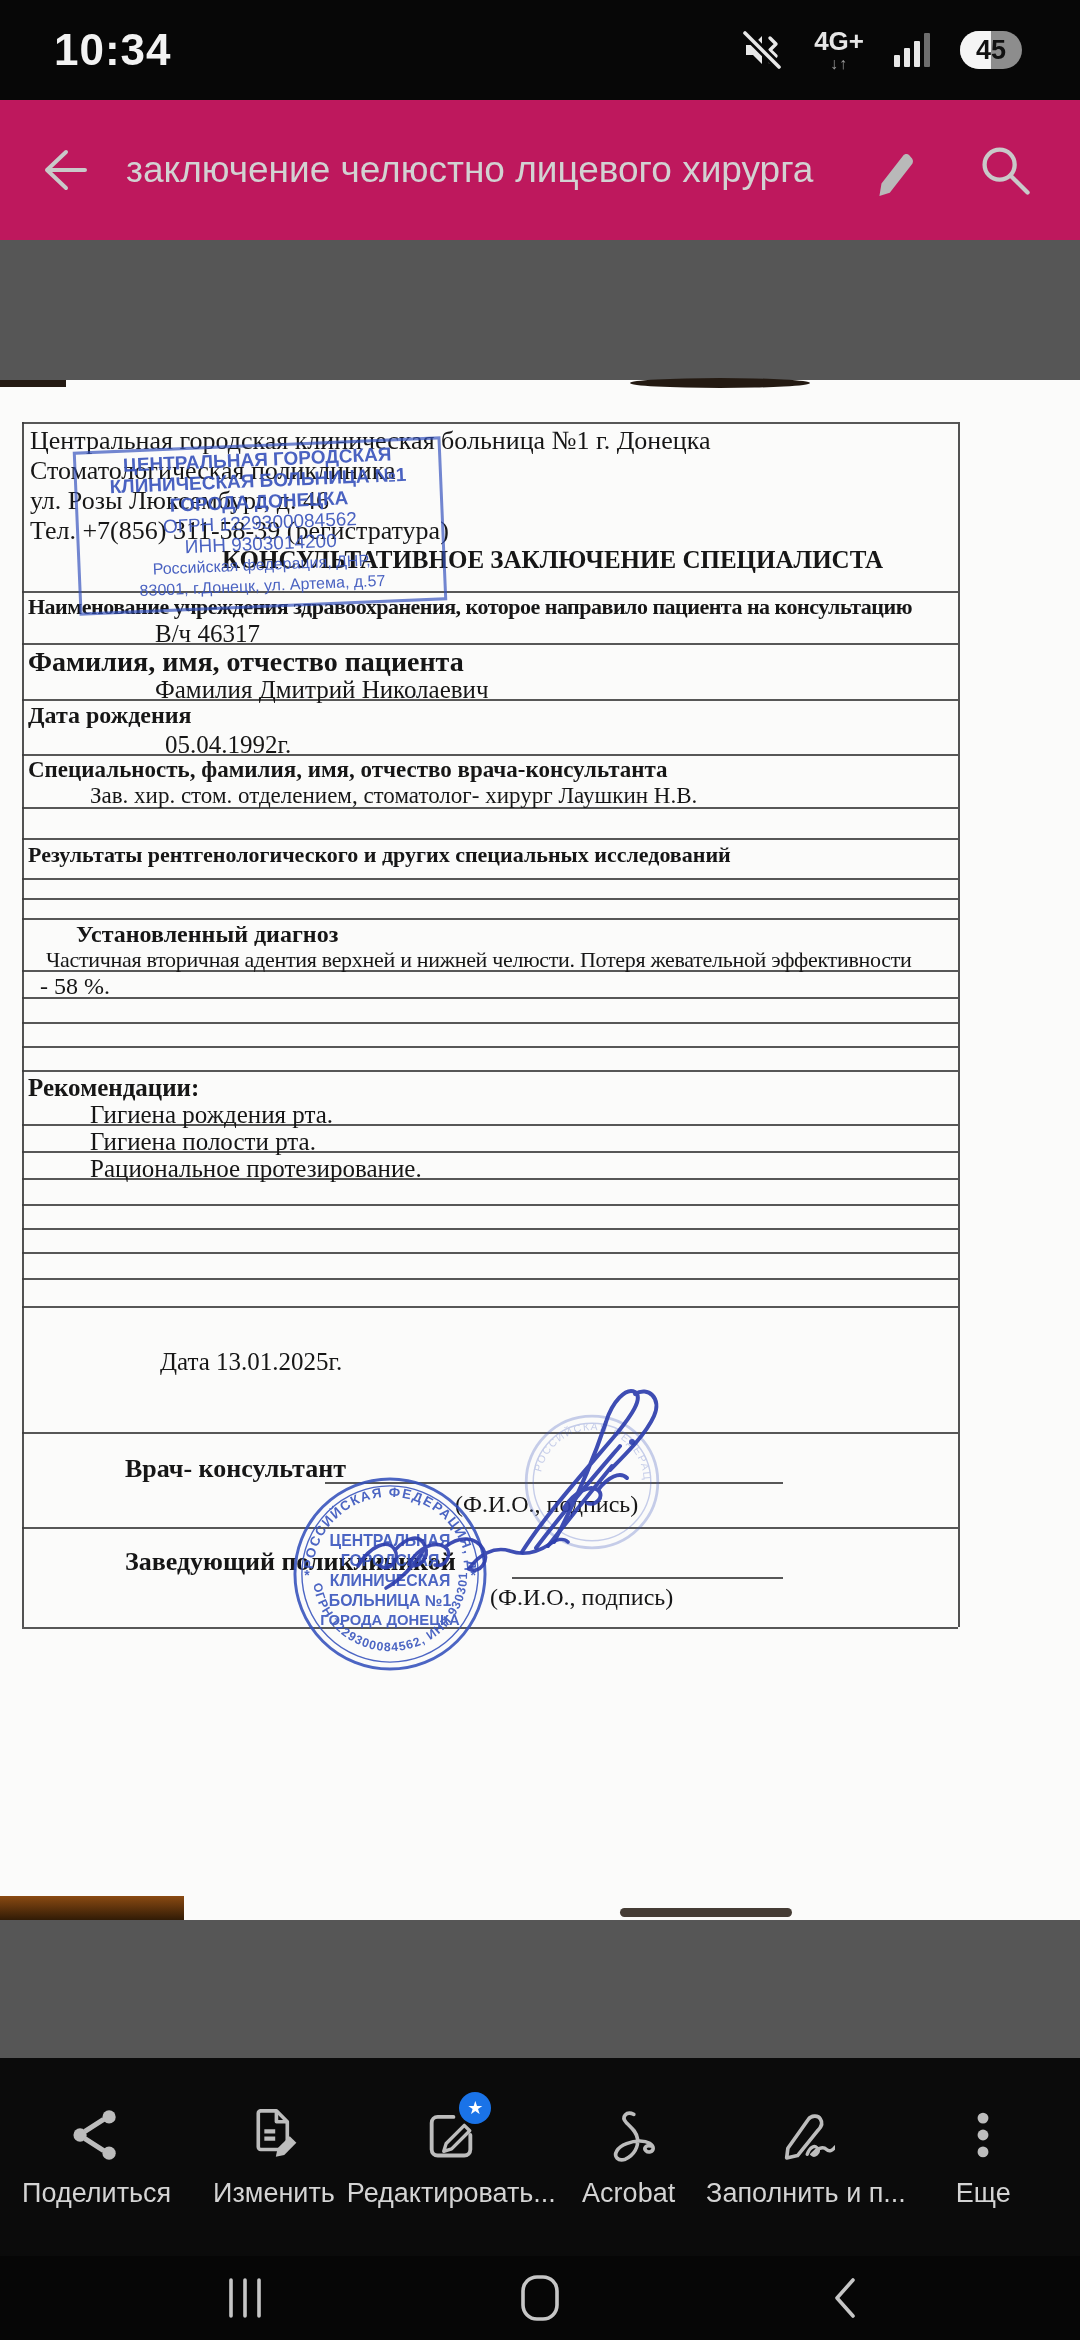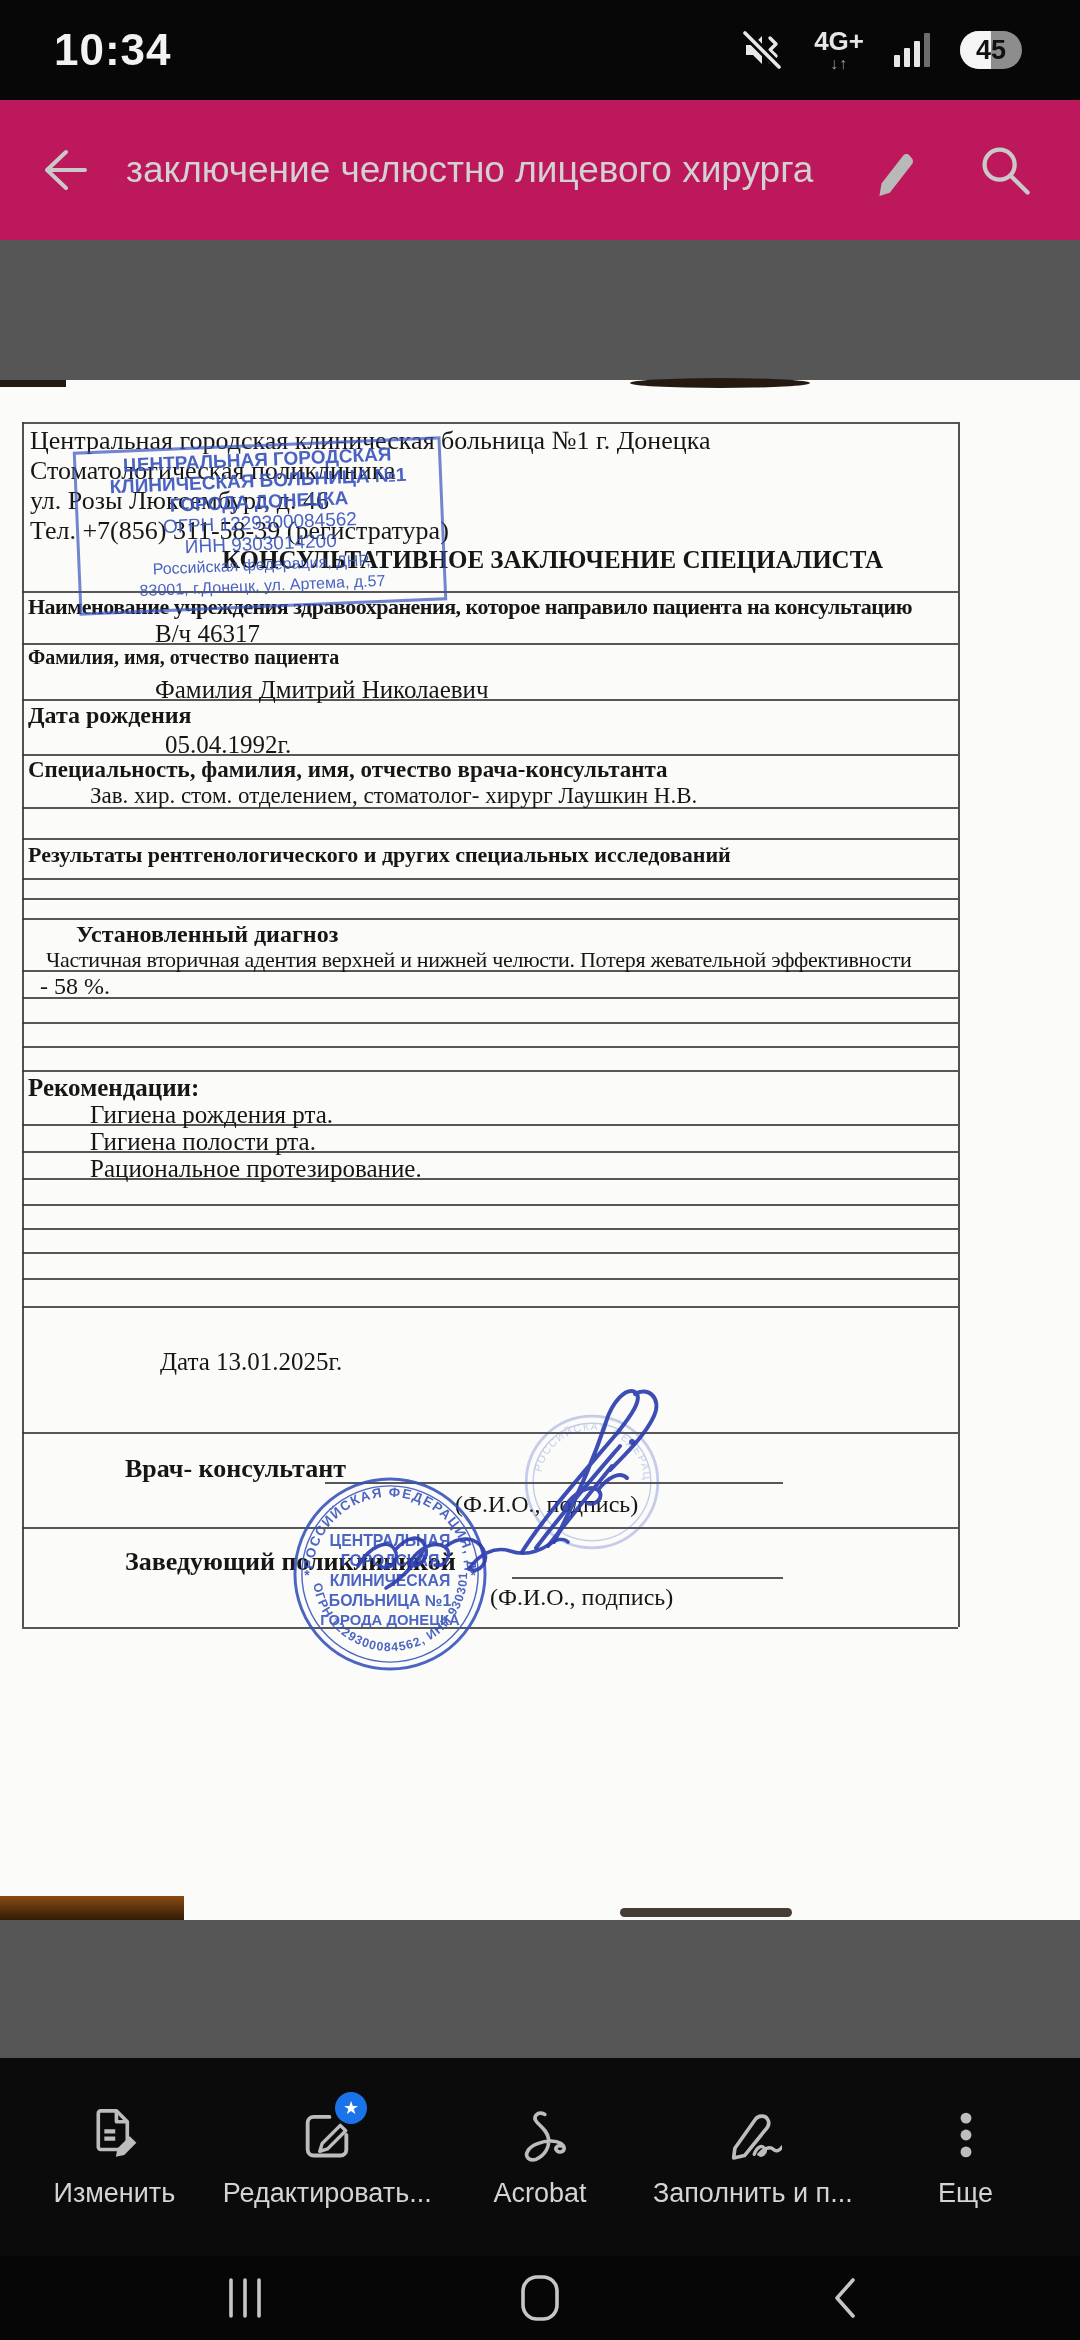--- a/index.html
+++ b/index.html
@@ -144,21 +144,21 @@
         <div class="rule" style="left: 22px; top: 1247px; width: 936px;"></div>
         <div class="rule" style="left: 325px; top: 1102px; width: 458px;"></div>
         <div class="rule" style="left: 512px; top: 1197px; width: 271px;"></div>
         <div class="dline" style="left: 30px; top: 47px; font-size: 26px;">Центральная городская клиническая больница №1 г. Донецка</div>
         <div class="dline" style="left: 30px; top: 77px; font-size: 26px;">Стоматологическая поликлиника</div>
         <div class="dline" style="left: 30px; top: 107px; font-size: 26px;">ул. Розы Люксембург, д. 46</div>
         <div class="dline" style="left: 30px; top: 137px; font-size: 26px;">Тел. +7(856) 311-58-39 (регистратура)</div>
         <div class="dline" style="left: 222px; top: 166px; font-size: 25px; font-weight: bold;">КОНСУЛЬТАТИВНОЕ ЗАКЛЮЧЕНИЕ СПЕЦИАЛИСТА</div>
         <div class="dline" style="left: 28px; top: 215px; font-size: 22px; font-weight: bold; letter-spacing: -0.5px;">Наименование учреждения здравоохранения, которое направило пациента на консультацию</div>
         <div class="dline" style="left: 155px; top: 240px; font-size: 25px;">В/ч 46317</div>
-        <div class="dline" style="left: 28px; top: 267px; font-size: 20px; font-weight: bold;">Фамилия, имя, отчество пациента</div>
+        <div class="dline" style="left: 28px; top: 267px; font-size: 28px; font-weight: bold;">Фамилия, имя, отчество пациента</div>
         <div class="dline" style="left: 155px; top: 296px; font-size: 25px;">Фамилия Дмитрий Николаевич</div>
         <div class="dline" style="left: 28px; top: 323px; font-size: 24px; font-weight: bold;">Дата рождения</div>
         <div class="dline" style="left: 165px; top: 351px; font-size: 25px;">05.04.1992г.</div>
         <div class="dline" style="left: 28px; top: 378px; font-size: 23px; font-weight: bold;">Специальность, фамилия, имя, отчество врача-консультанта</div>
         <div class="dline" style="left: 90px; top: 404px; font-size: 23px;">Зав. хир. стом. отделением, стоматолог- хирург Лаушкин Н.В.</div>
         <div class="dline" style="left: 28px; top: 463px; font-size: 22px; font-weight: bold; text-align: right;">Результаты рентгенологического и других специальных исследований</div>
         <div class="dline" style="left: 28px; top: 542px; font-size: 24px; font-weight: bold; margin-left: 48px;">Установленный диагноз</div>
         <div class="dline" style="left: 46px; top: 568px; font-size: 22px; letter-spacing: -0.3px;">Частичная вторичная адентия верхней и нижней челюсти. Потеря жевательной эффективности</div>
         <div class="dline" style="left: 40px; top: 594px; font-size: 24px;">- 58 %.</div>
         <div class="dline" style="left: 28px; top: 694px; font-size: 25px; font-weight: bold;">Рекомендации:</div>
@@ -234,20 +234,31 @@
         <path d="M6,46 C18,26 36,18 43,30 C48,40 38,52 28,46"></path>
         <path d="M43,30 C56,16 68,14 73,26 C78,38 66,50 57,44 C66,28 82,20 93,27 C101,33 94,48 83,45"></path>
         <path d="M93,27 C108,15 124,17 131,29 C138,41 128,54 117,49 C126,35 142,26 158,31 C172,36 186,32 198,24 C205,19 212,18 216,22"></path>
         <path d="M73,28 C62,46 48,60 34,68"></path>
       </g>
     </svg>
   </div>
 
   <div class="toolbar">
 
+    <div class="tb-item">
+      <svg width="58" height="58" viewBox="0 0 48 48">
+        <g fill="#bdbdbd">
+            <circle cx="34" cy="9" r="5.5"></circle>
+            <circle cx="10" cy="24" r="5.5"></circle>
+            <circle cx="34" cy="39" r="5.5"></circle>
+          </g>
+        <path d="M14,21 L29.5,11 M14,27 L29.5,37" stroke="#bdbdbd" stroke-width="4.2" fill="none"></path>
+      </svg>
+      <span class="lbl">Поделиться</span>
+    </div>
 
     <div class="tb-item">
       <svg width="58" height="58" viewBox="0 0 48 48">
         <path d="M13,4 h13 l9,9 v21 a2,2 0 0 1 -2,2 h-20 a2,2 0 0 1 -2,-2 v-28 a2,2 0 0 1 2,-2 z" stroke="#bdbdbd" stroke-width="3" fill="none" stroke-linejoin="round"></path>
         <path d="M26,4 v9 h9" stroke="#bdbdbd" stroke-width="3" fill="none" stroke-linejoin="round"></path>
         <path d="M16,21 h9 M16,27 h9" stroke="#bdbdbd" stroke-width="3.4"></path>
         <path d="M27,35 l10,-10 5.5,5.5 -10,10 -7,1.5 z" fill="#bdbdbd"></path>
       </svg>
       <span class="lbl">Изменить</span>
     </div>

